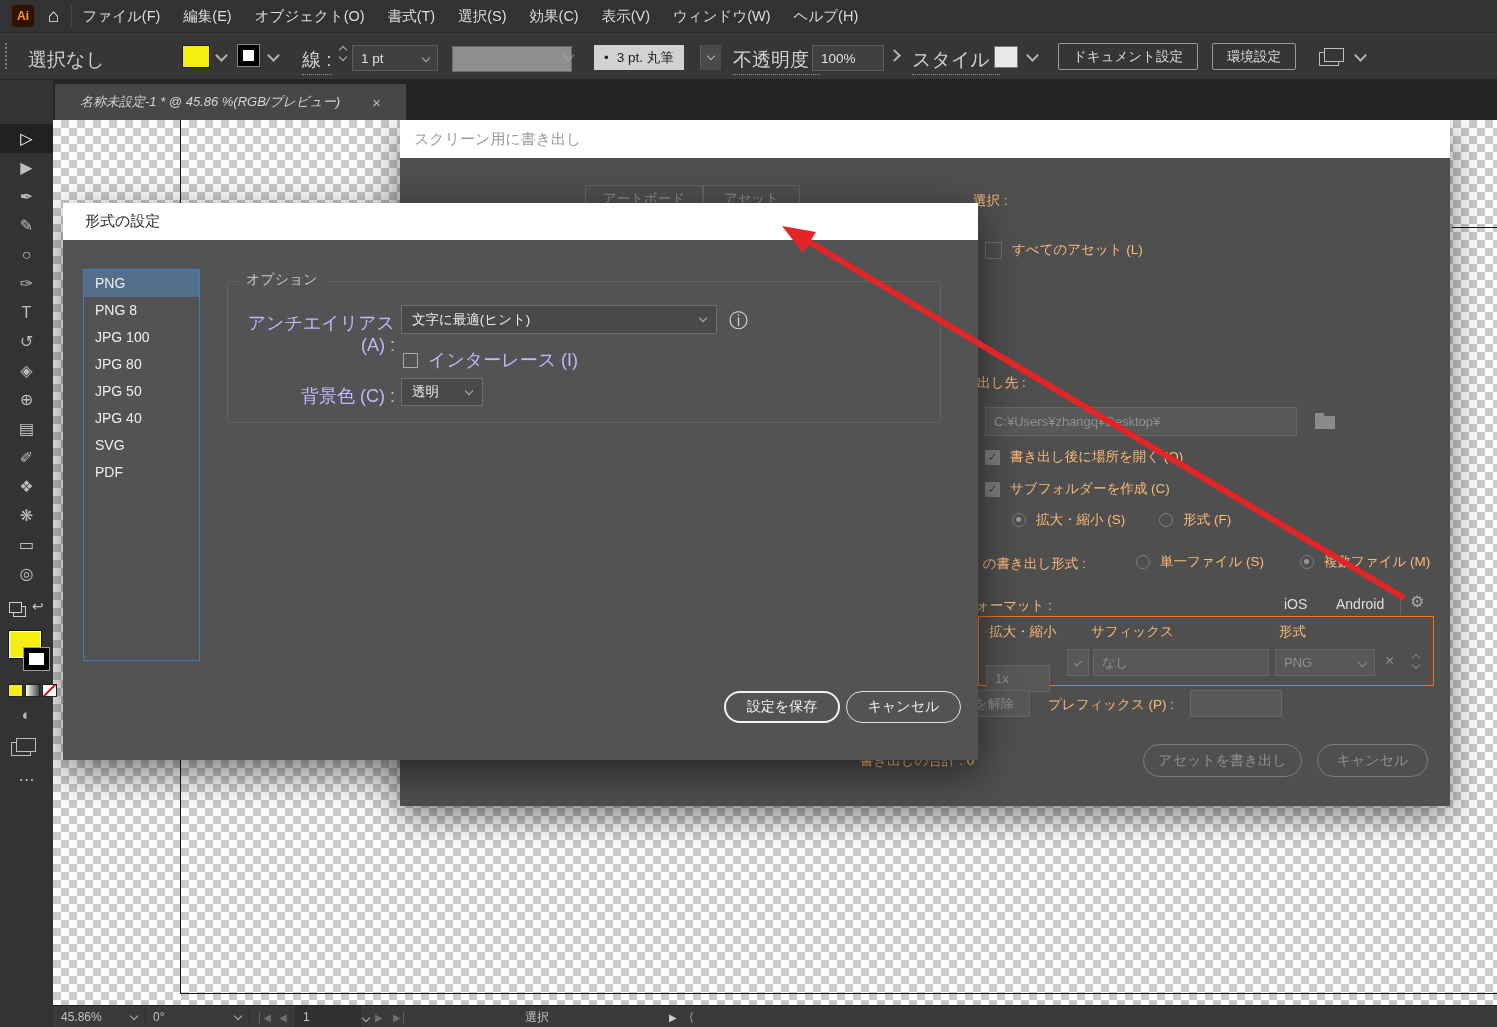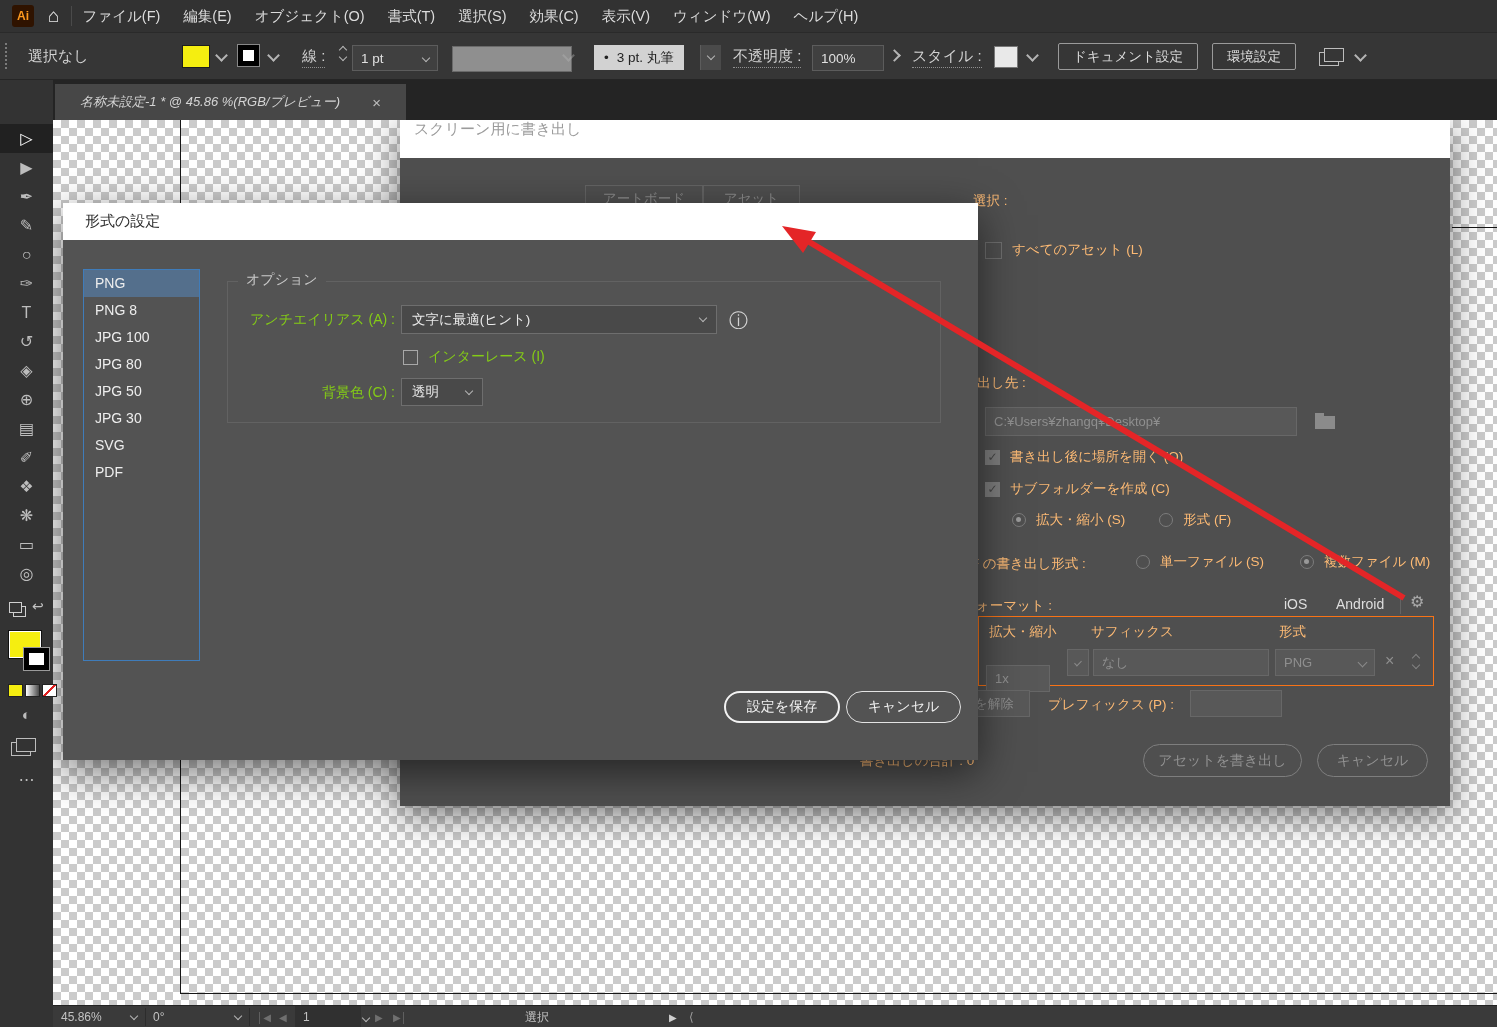--- a/index.html
+++ b/index.html
@@ -7,21 +7,21 @@
   .abs{position:absolute;}
   
   .menubar{left:0;top:0;width:1497px;height:32px;background:#323232;display:flex;align-items:center;z-index:30;}
   .ai-logo{width:22px;height:22px;margin-left:12px;background:#2f1300;color:#ff9a1e;font-weight:bold;font-size:12px;display:flex;align-items:center;justify-content:center;border-radius:3px;}
   .home-ic{margin-left:14px;font-size:19px;color:#e6e6e6;line-height:22px;}
   .mb-sep{width:1px;height:20px;background:#4a4a4a;margin:0 10px 0 12px;}
   .menu-items{display:flex;gap:23px;font-size:14.5px;color:#dcdcdc;}
   .mitem{cursor:default;}
   .controlbar{left:0;top:32px;width:1497px;height:46px;background:#363636;border-top:1px solid #2a2a2a;border-bottom:1px solid #252525;z-index:30;}
   .drag-dots{left:5px;top:10px;width:4px;height:26px;border-left:2px dotted #7b7b7b;}
-  .cb-txt{font-size:15px;color:#d2d2d2;}
+  .cb-txt{font-size:19px;color:#d2d2d2;}
   .dotted-u{border-bottom:1px dotted #8f8f8f;padding-bottom:1px;}
   .chev{display:inline-block;width:7px;height:7px;border-right:2px solid #b5b5b5;border-bottom:2px solid #b5b5b5;transform:rotate(45deg);margin-left:4px;vertical-align:middle;}
   .chev.sm{width:5px;height:5px;border-width:1.5px;}
   .chevR{display:inline-block;width:7px;height:7px;border-top:2px solid #b5b5b5;border-right:2px solid #b5b5b5;transform:rotate(45deg);}
   .swatch-fill{width:26px;height:21px;background:var(--fill-yellow);border:1px solid #1d1d1d;}
   .swatch-stroke{width:21px;height:21px;background:#fff;border:5px solid #000;box-sizing:border-box;outline:1px solid #888;}
   .field{background:#404040;border:1px solid #5c5c5c;height:26px;display:flex;align-items:center;padding:0 8px;font-size:13.5px;color:#e0e0e0;box-sizing:border-box;}
   .profile-dd{width:118px;height:24px;background:#8f8f8f;border:1px solid #6a6a6a;}
   .brush-box{height:25px;background:#d2d2d2;color:#222;font-size:13.5px;display:flex;align-items:center;padding:0 10px;gap:8px;}
   .brush-chv{height:25px;width:20px;background:#4a4a4a;display:flex;align-items:center;justify-content:center;border-left:1px solid #5c5c5c;}
@@ -52,21 +52,21 @@
   .lc-glyph{position:absolute;left:0;width:53px;text-align:center;color:#bdbdbd;}
   .screen-ic{position:absolute;left:16px;top:660px;width:18px;height:12px;border:1.5px solid #bdbdbd;box-shadow:-5px 4px 0 -1px #333,-5px 4px 0 0 #bdbdbd;}
   
   .canvas{left:53px;top:120px;width:1444px;height:885px;background-color:#fff;
     background-image:linear-gradient(45deg,#cbcbcb 25%,transparent 25%,transparent 75%,#cbcbcb 75%),
                      linear-gradient(45deg,#cbcbcb 25%,transparent 25%,transparent 75%,#cbcbcb 75%);
     background-size:16px 16px;background-position:0 0,8px 8px;z-index:1;}
   .ab-line{background:#161616;z-index:2;}
   
   .exdlg{left:400px;top:120px;width:1050px;height:686px;background:#4f4f4f;z-index:5;box-shadow:0 10px 34px rgba(0,0,0,.5);}
-  .exdlg .titlebar{position:absolute;left:0;top:0;width:100%;height:38px;background:#ffffff;display:flex;align-items:flex-start;}
+  .exdlg .titlebar{position:absolute;left:0;top:0;width:100%;height:38px;background:#ffffff;display:flex;align-items:center;}
   .exdlg .titlebar span{margin-left:14px;font-size:15px;color:#9b9b9b;}
   .dimtxt{color:#fdba74;font-size:13.5px;}
   .brighttxt{color:#dedede;font-size:14px;}
   .extab{height:27px;border:1px solid #636363;display:flex;align-items:center;justify-content:center;font-size:13.5px;color:#8a8a8a;box-sizing:border-box;}
   .exfield{background:#585858;border:1px solid #676767;color:#8f8f8f;font-size:13px;display:flex;align-items:center;padding:0 8px;box-sizing:border-box;}
   .xcb{width:15px;height:15px;background:#7d7d7d;color:#454545;font-size:12px;line-height:15px;text-align:center;display:inline-block;}
   .xcb.empty{background:transparent;border:1px solid #6f6f6f;color:transparent;}
   .radio{width:14px;height:14px;border:1.5px solid #7c7c7c;border-radius:50%;display:inline-block;position:relative;box-sizing:border-box;}
   .radio.on::after{content:"";position:absolute;left:3px;top:3px;width:5px;height:5px;border-radius:50%;background:#999;}
   .folder-ic{width:20px;height:13px;background:#8b8b8b;position:relative;}
@@ -76,21 +76,21 @@
   .dimchev{display:inline-block;width:6px;height:6px;border-right:1.5px solid #8a8a8a;border-bottom:1.5px solid #8a8a8a;transform:rotate(45deg);}
   
   .fmtdlg{left:63px;top:203px;width:915px;height:557px;background:#535353;z-index:10;box-shadow:0 12px 40px rgba(0,0,0,.55);}
   .fmtdlg .titlebar{position:absolute;left:0;top:0;width:100%;height:37px;background:#ffffff;display:flex;align-items:center;}
   .fmtdlg .titlebar span{margin-left:22px;font-size:15px;color:#2b2b2b;}
   .fmtlist{position:absolute;left:20px;top:66px;width:117px;height:392px;border:1px solid var(--list-border);box-sizing:border-box;}
   .fitem{height:27px;line-height:27px;padding-left:11px;font-size:14px;color:#eeeeee;}
   .fitem.selected{background:var(--list-selected);}
   .groupbox{position:absolute;left:164px;top:78px;width:714px;height:142px;border:1px solid #626262;box-sizing:border-box;}
   .grouplabel{position:absolute;left:175px;top:68px;background:#535353;padding:0 8px;font-size:14px;color:#c9c9c9;}
-  .flabel{font-size:14px;color:#84cc16;}
+  .flabel{font-size:18px;color:#c4b5fd;}
   .fdd{background:#494949;border:1px solid #6e6e6e;display:flex;align-items:center;font-size:13.5px;color:#e9e9e9;padding:0 10px;box-sizing:border-box;justify-content:space-between;}
   .fcb{width:15px;height:15px;border:1px solid #a8a8a8;display:inline-block;box-sizing:border-box;}
   .info-ic{font-size:19px;color:#d3d3d3;}
   .pill{border-radius:17px;display:flex;align-items:center;justify-content:center;font-size:14px;color:#f2f2f2;box-sizing:border-box;background:transparent;}
   .pill.primary{border:2.5px solid #f2f2f2;}
   .pill.secondary{border:1.5px solid #e3e3e3;}
   
   .statusbar{left:53px;top:1005px;width:1444px;height:22px;background:#3a3a3a;border-top:1px solid #232323;z-index:20;font-size:12px;color:#c3c3c3;}
   .sb-item{position:absolute;top:0;height:22px;display:flex;align-items:center;}
   .sb-sep{position:absolute;top:2px;width:1px;height:18px;background:#2c2c2c;}
@@ -316,21 +316,21 @@
   <div class="abs fmtdlg">
     <div class="titlebar">
       <span>形式の設定</span>
     </div>
     <div class="fmtlist">
         <div class="fitem selected">PNG</div>
         <div class="fitem">PNG 8</div>
         <div class="fitem">JPG 100</div>
         <div class="fitem">JPG 80</div>
         <div class="fitem">JPG 50</div>
-        <div class="fitem">JPG 30</div>
+        <div class="fitem">JPG 40</div>
         <div class="fitem">SVG</div>
         <div class="fitem">PDF</div>
       </div>
     <div class="groupbox"></div>
     <div class="grouplabel">オプション</div>
     <div class="abs flabel" style="left:170px;top:108px;width:162px;text-align:right;">アンチエイリアス (A) :</div>
     <div class="abs fdd" style="left:338px;top:102px;width:316px;height:29px;">
       <span>文字に最適(ヒント)</span>
       <span class="chev sm" style="margin-bottom:3px;"></span>
     </div>

